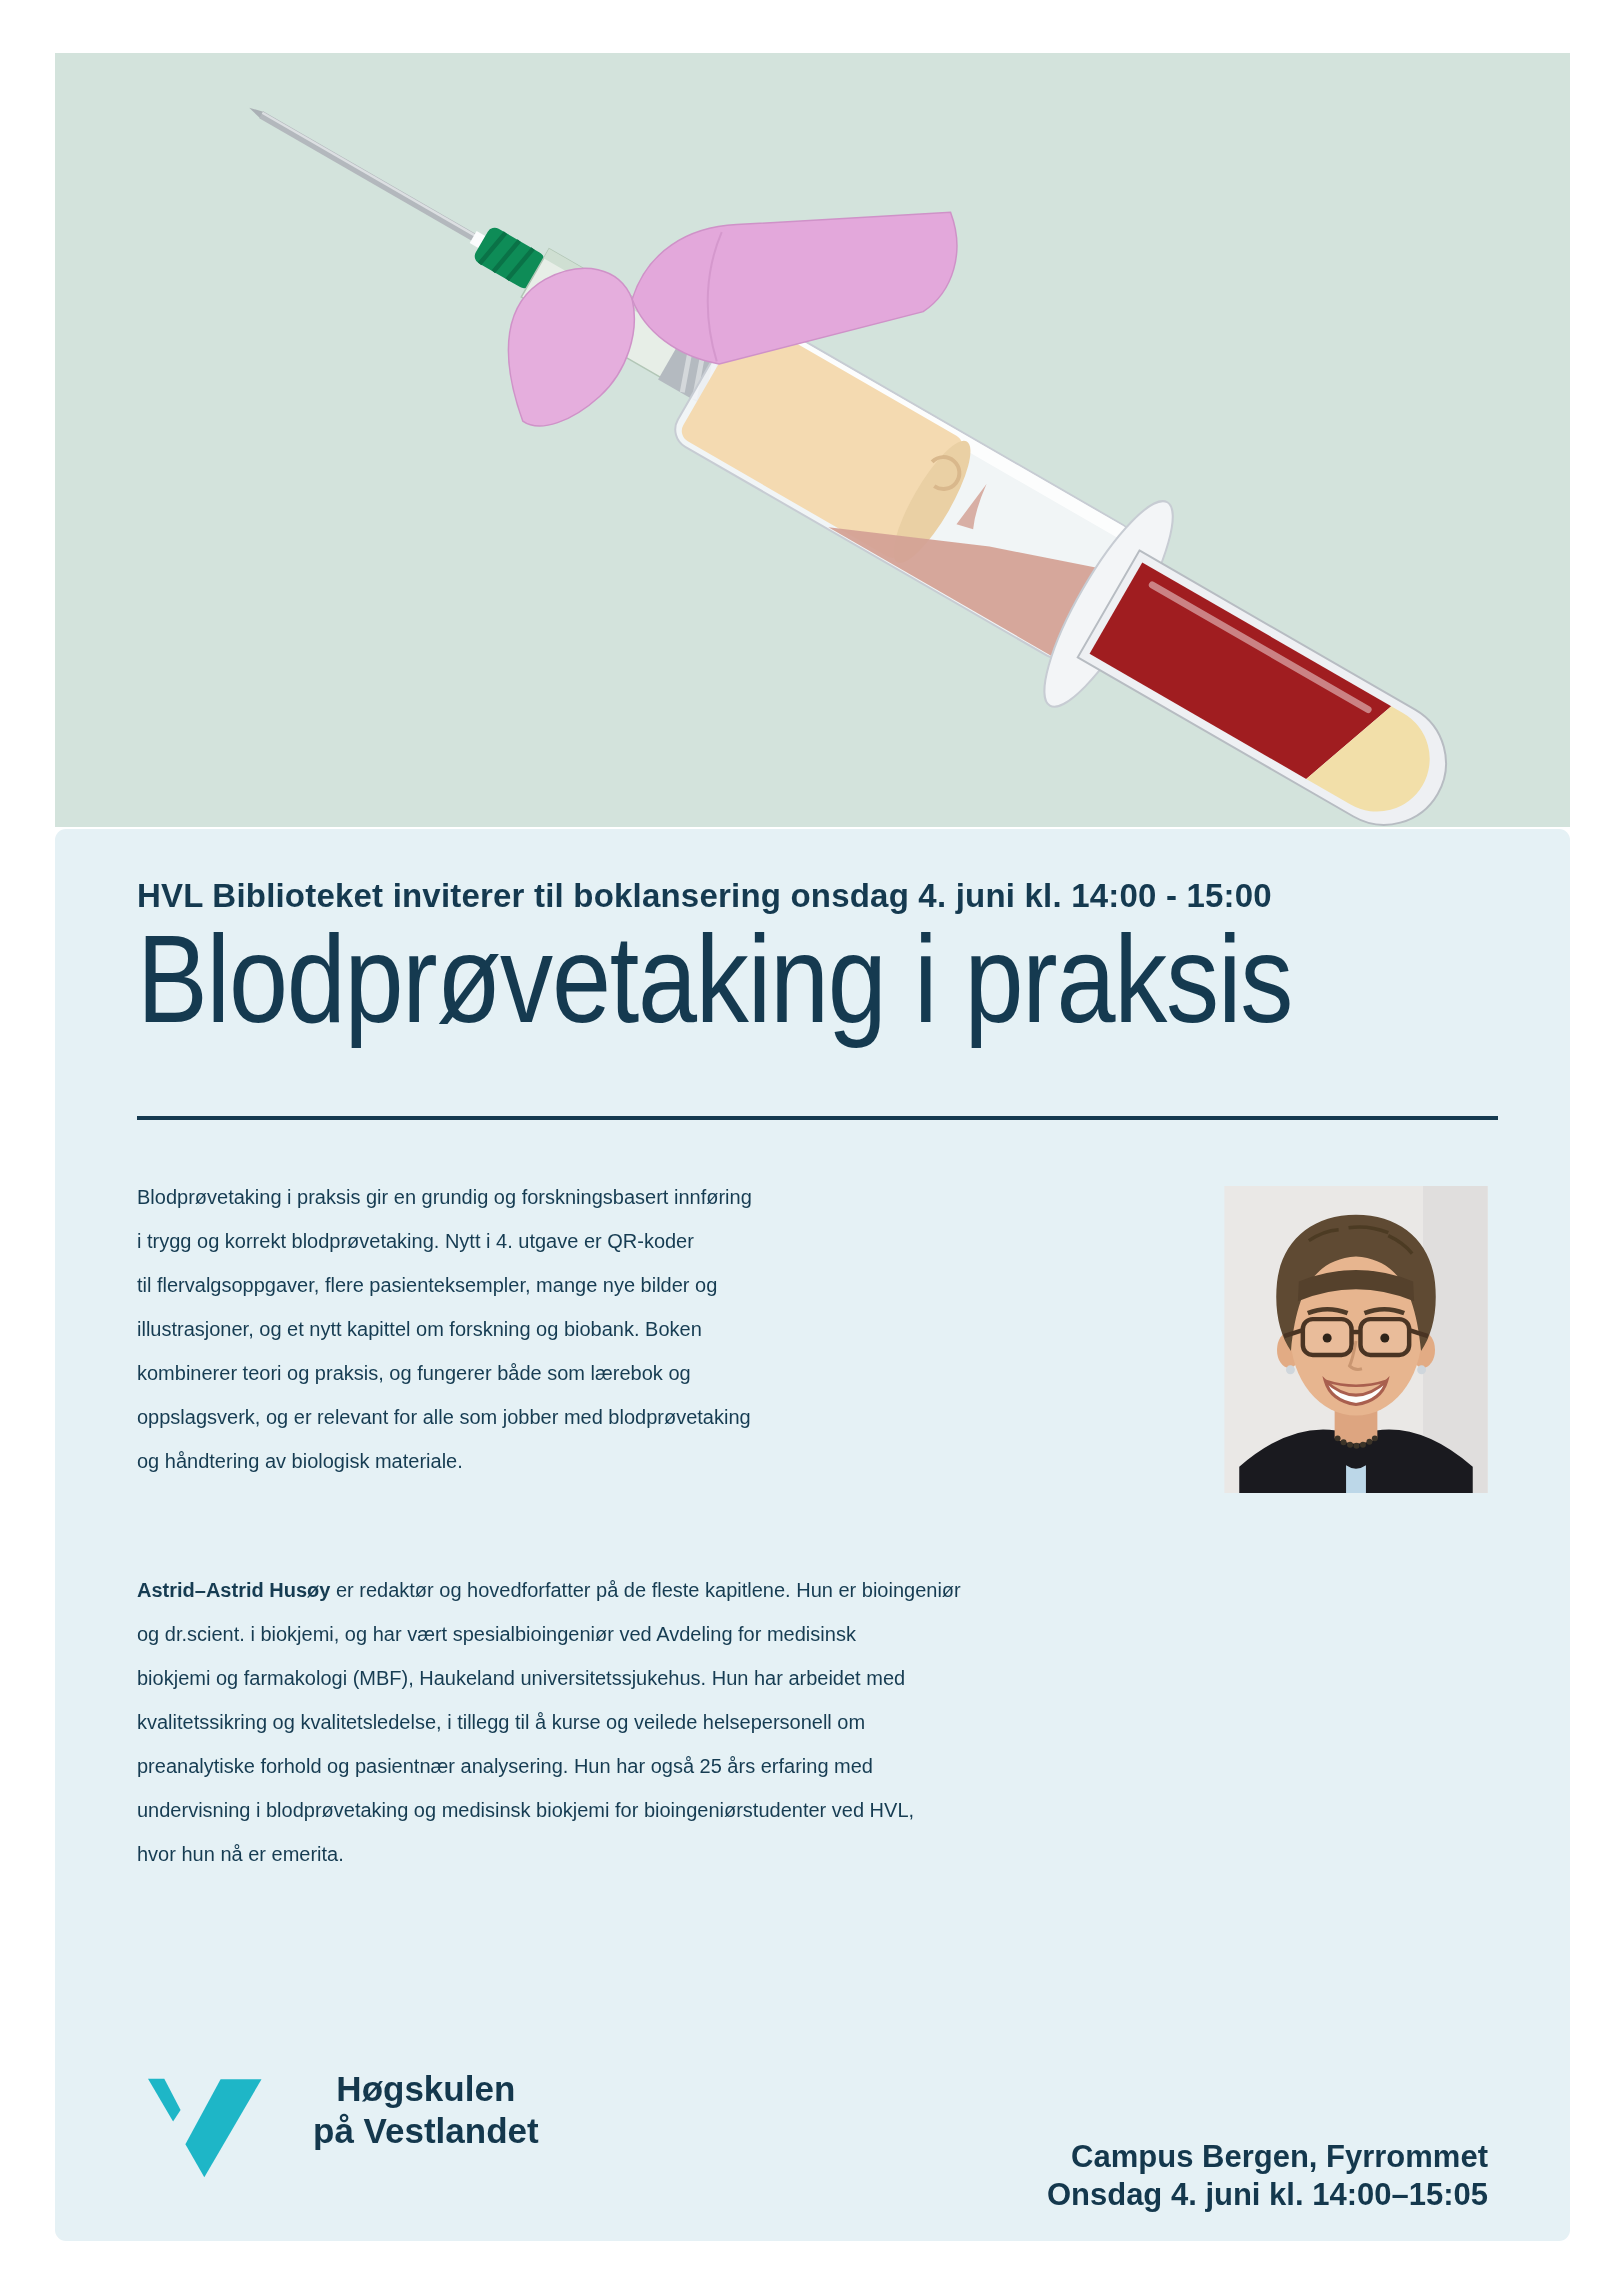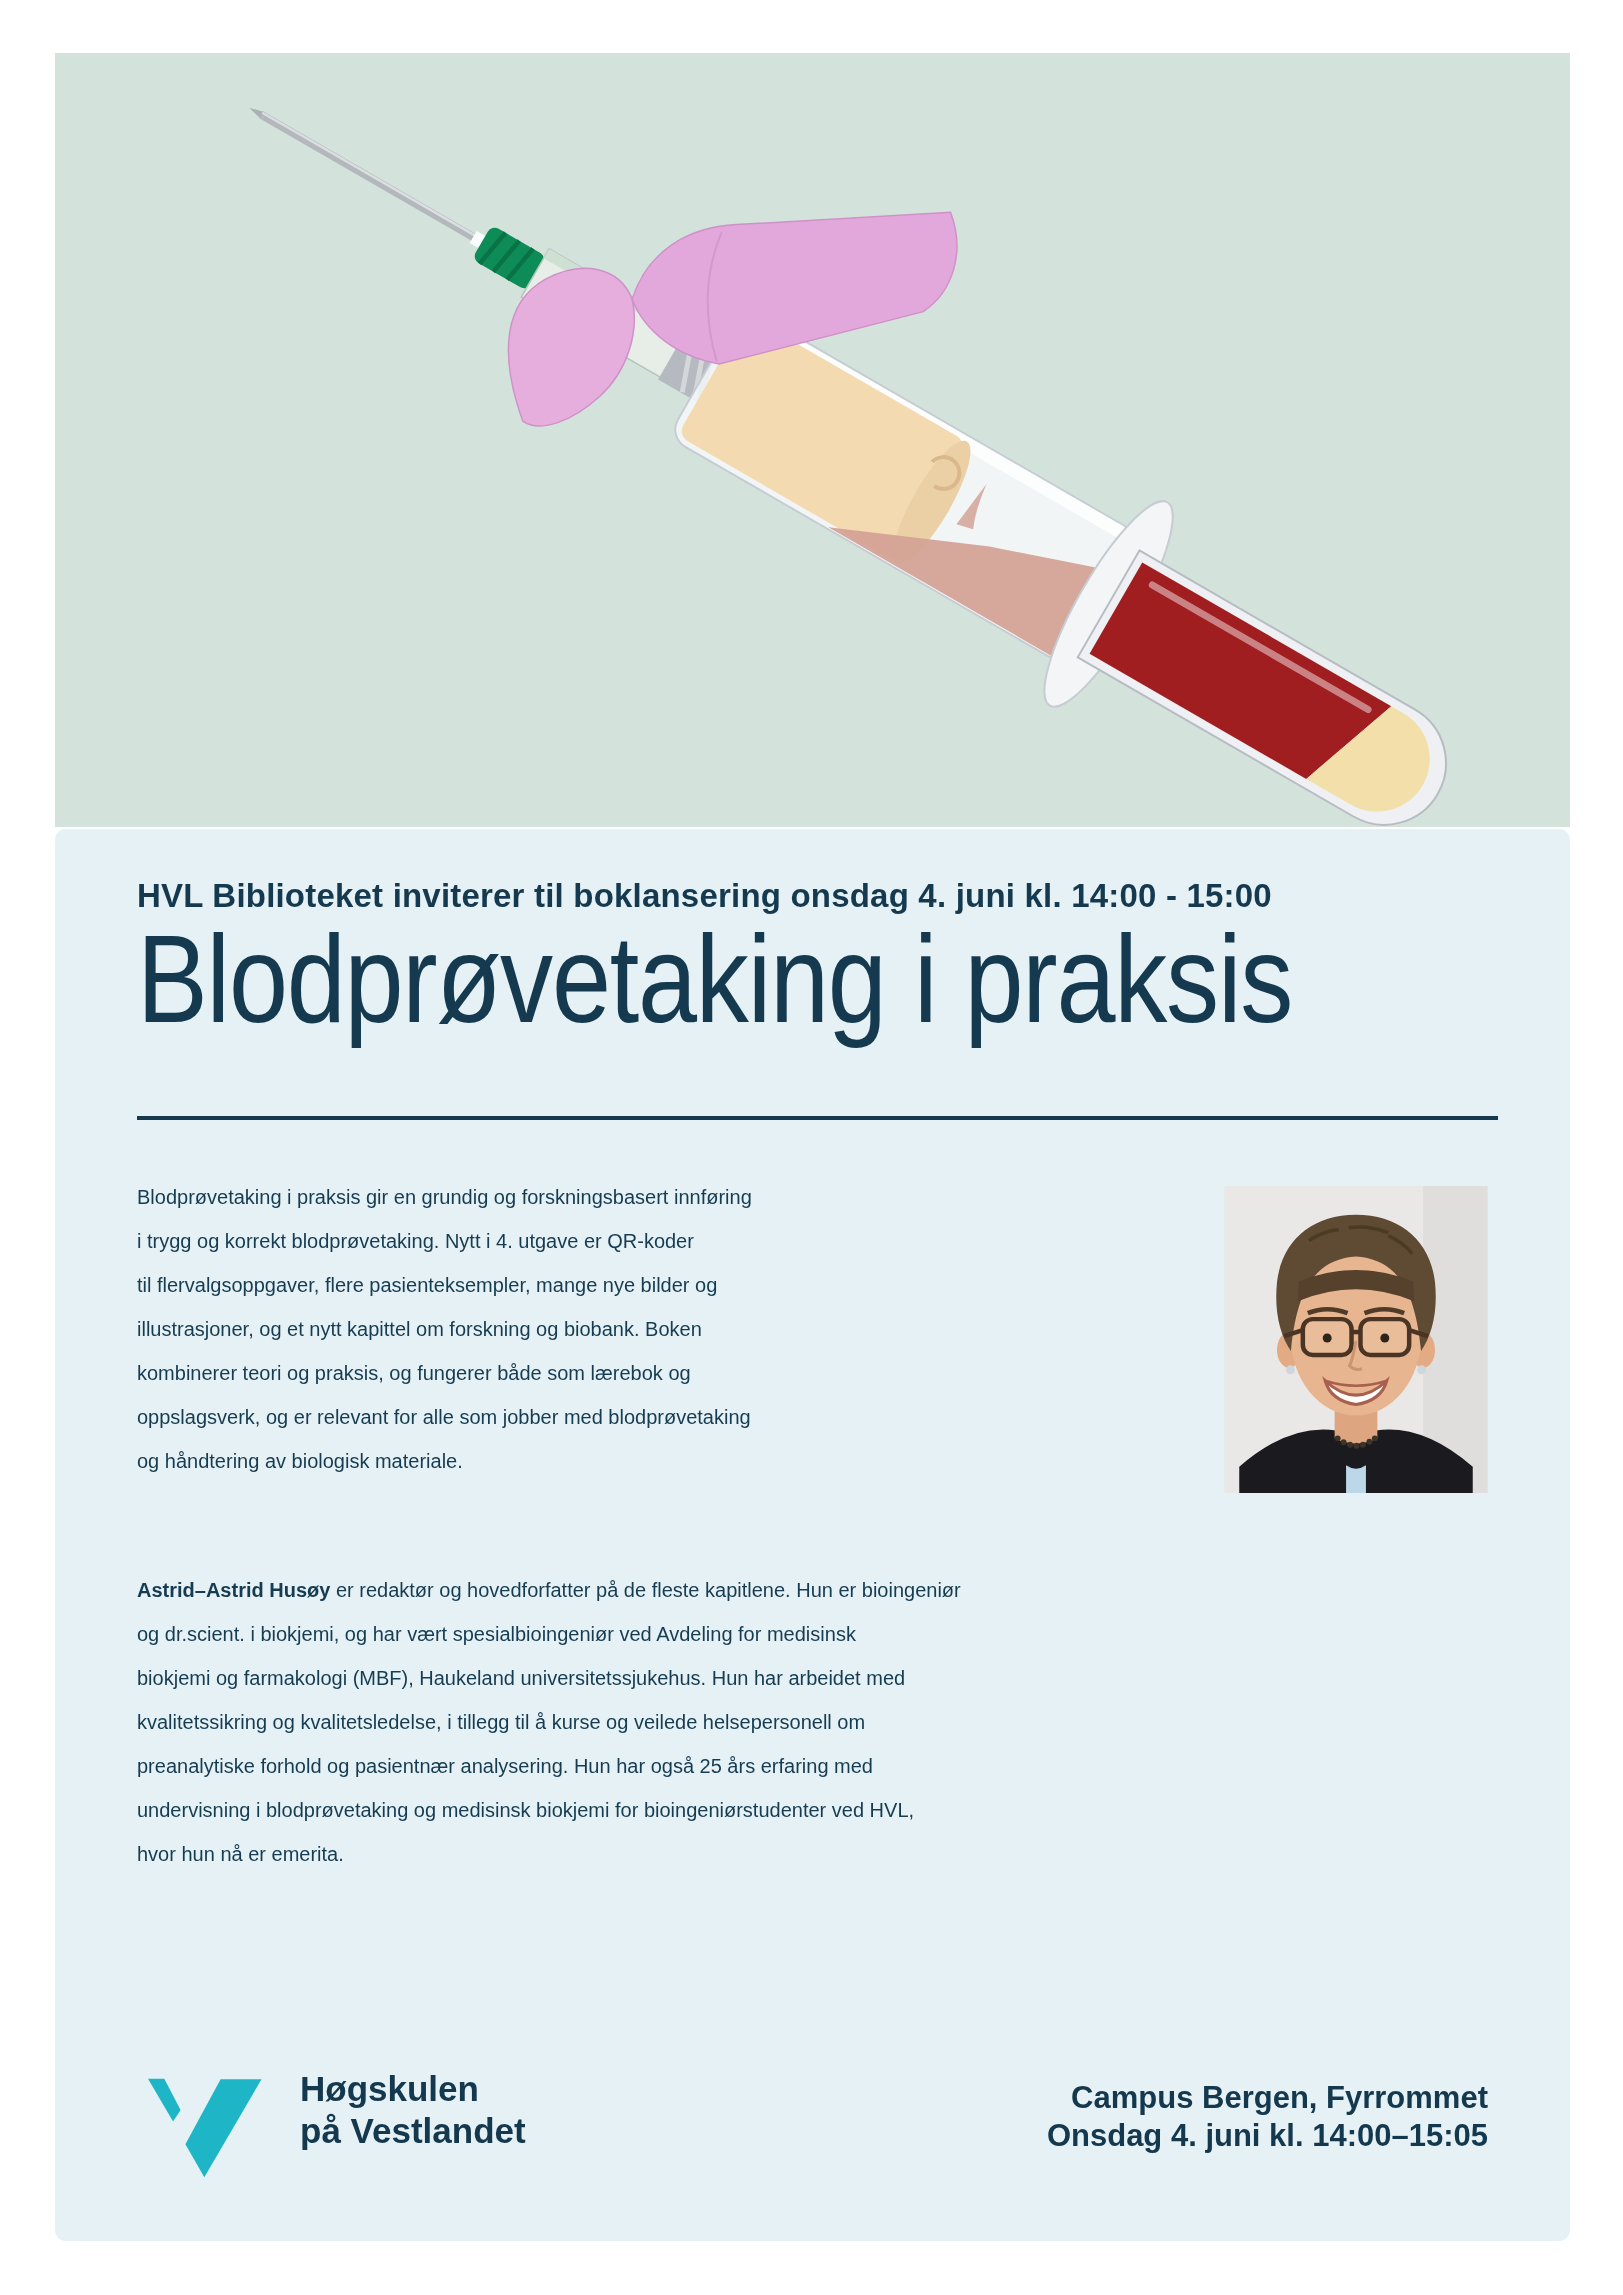--- a/index.html
+++ b/index.html
@@ -42,25 +42,25 @@
   .par-author .bold-name{font-weight:bold;}
   .welcome-line{
     position:absolute;left:82px;top:1114px;width:1351px;
     font-size:28px;line-height:44px;color:#163c52;
   }
   .footer-logo{
     position:absolute;left:82px;top:1236px;display:flex;align-items:flex-start;
   }
   .logo-mark{width:132px;height:119px;flex:none;}
   .logo-text{
-    margin-left:31px;margin-top:3px;font-size:35px;font-weight:bold;line-height:42px;
-    white-space:pre-line;color:#14384d;
+    margin-left:44px;margin-top:3px;font-size:35px;font-weight:bold;line-height:42px;
+    white-space:pre-line;color:#14384d;text-align:center;
   }
   .footer-event{
-    position:absolute;right:82px;top:1250px;text-align:right;
+    position:absolute;right:82px;top:1309px;text-align:right;
     font-size:31px;font-weight:bold;line-height:38px;color:#14384d;
   }
 </style>
 </head>
 <body>
 
 <div class="illus-panel">
   <svg width="1515" height="774" viewBox="0 0 3045 1556" xmlns="http://www.w3.org/2000/svg">
 
     <g transform="translate(390,110) rotate(30)">

